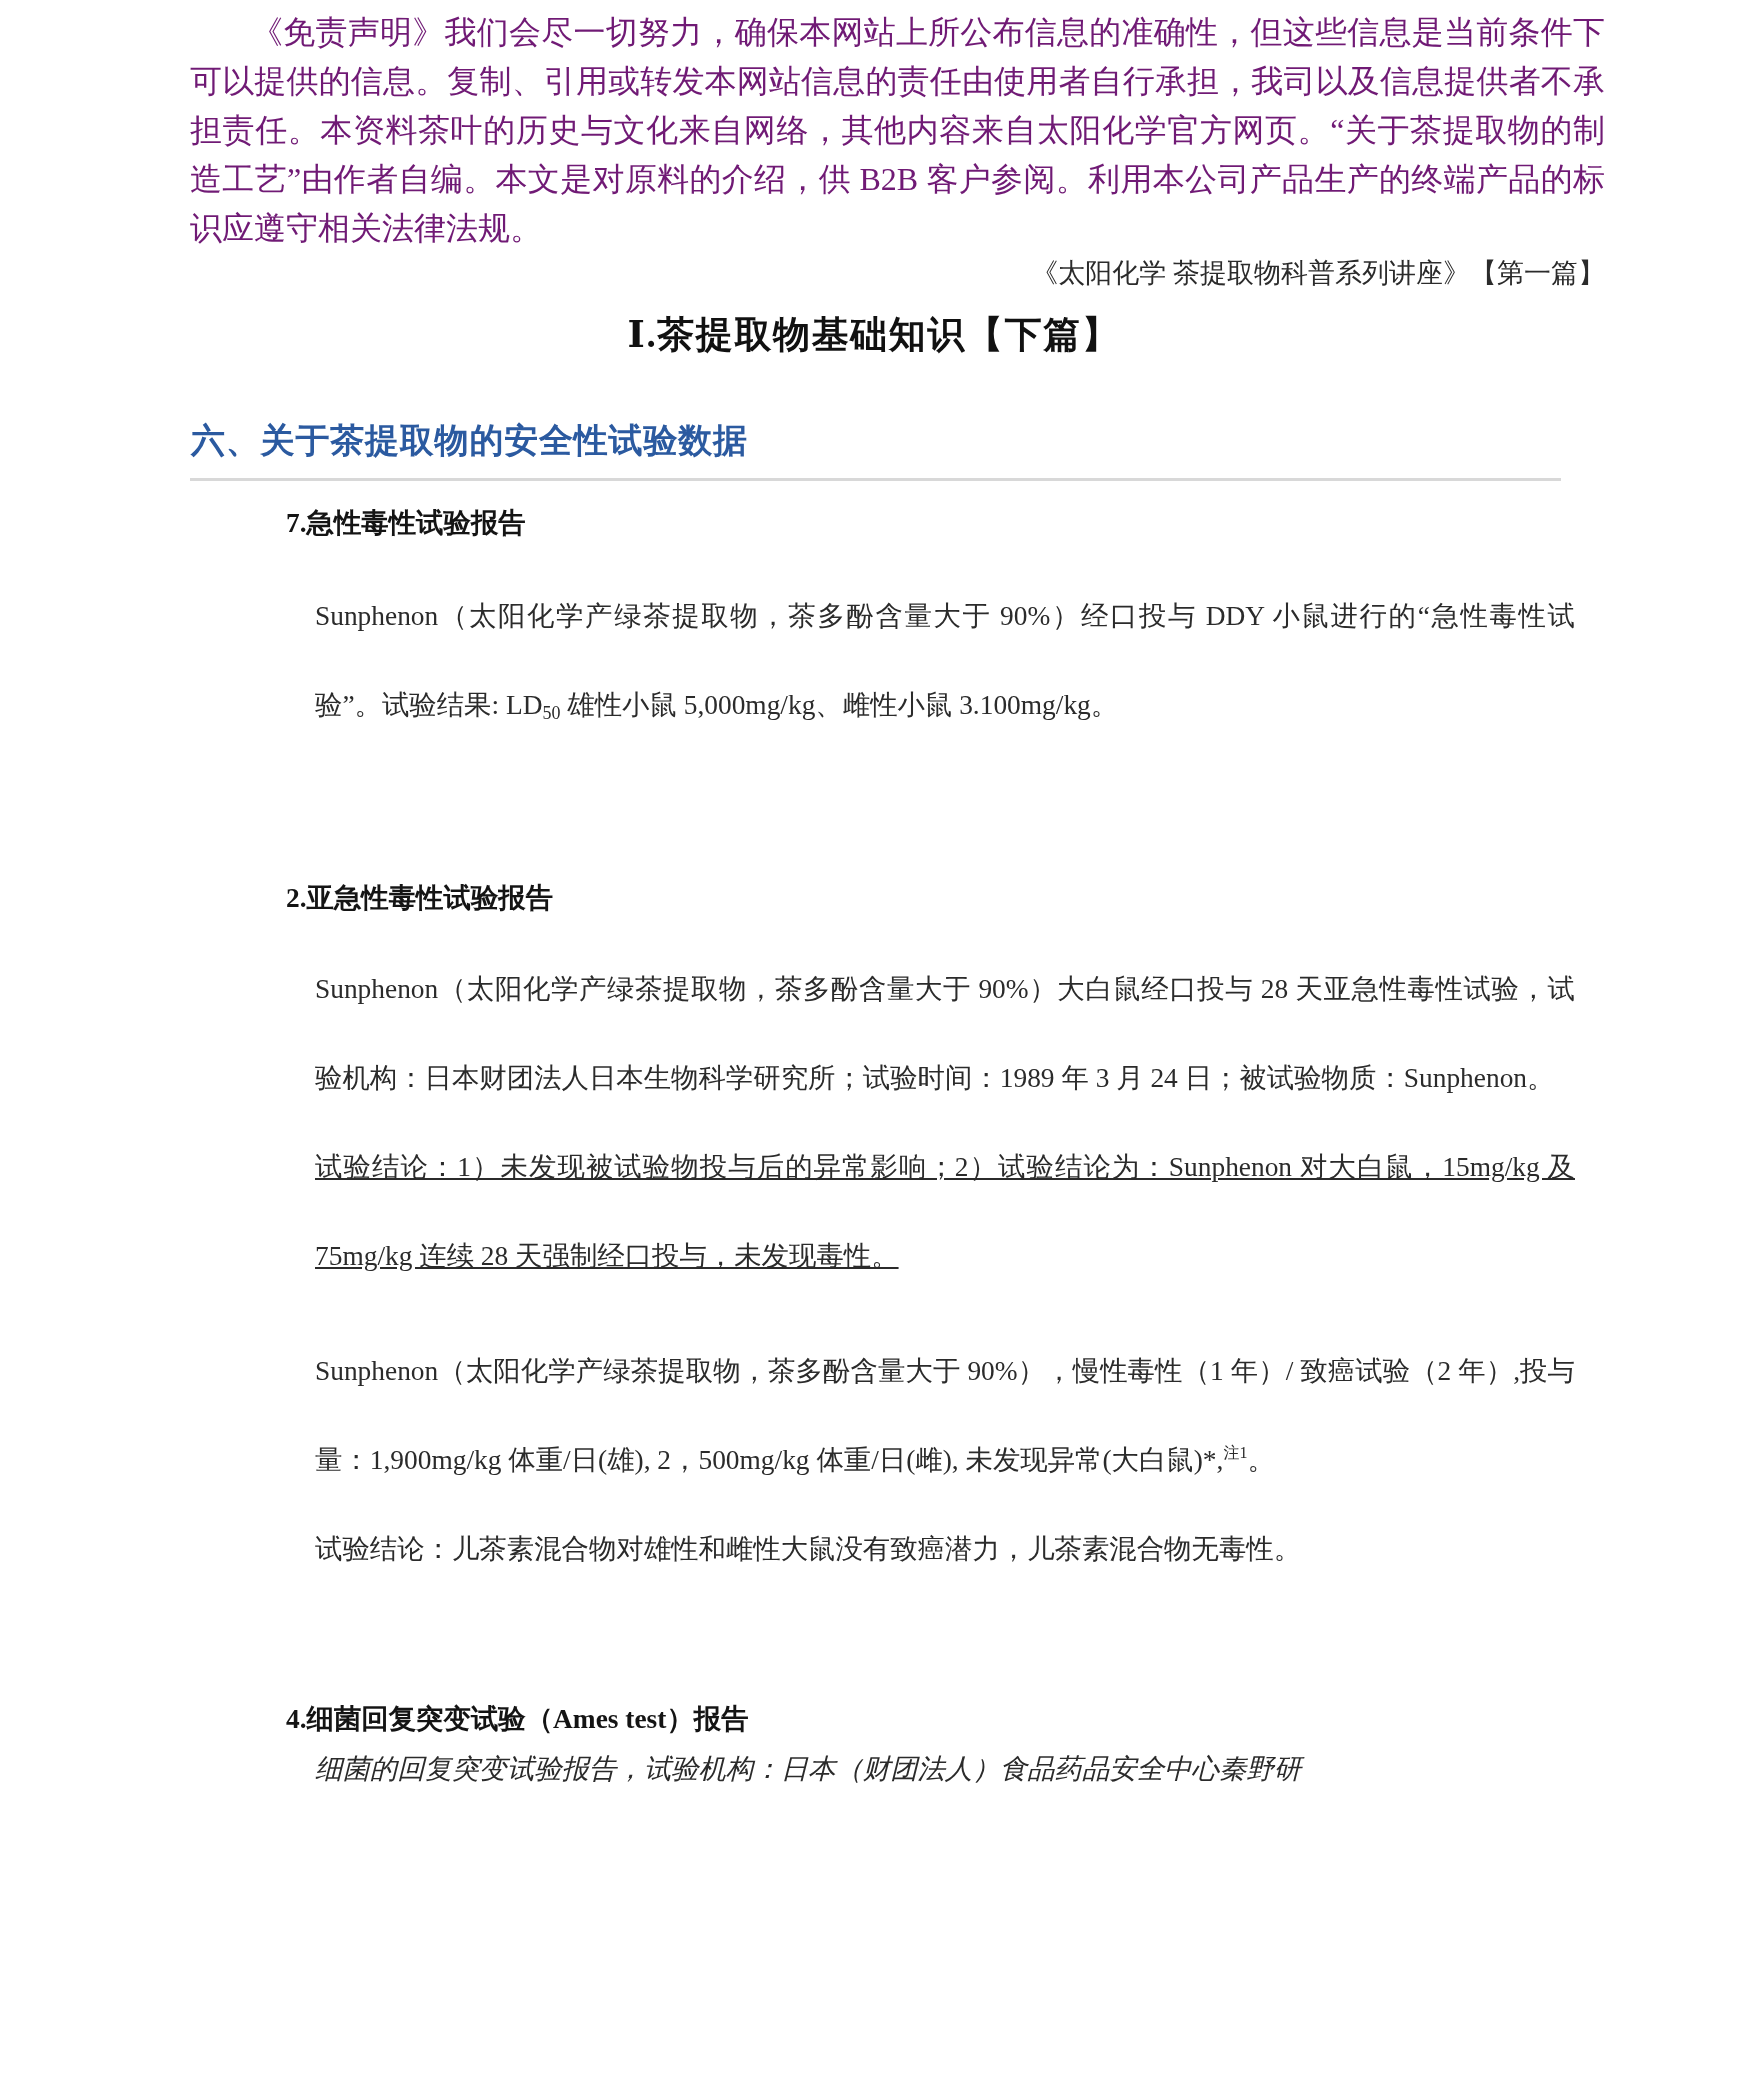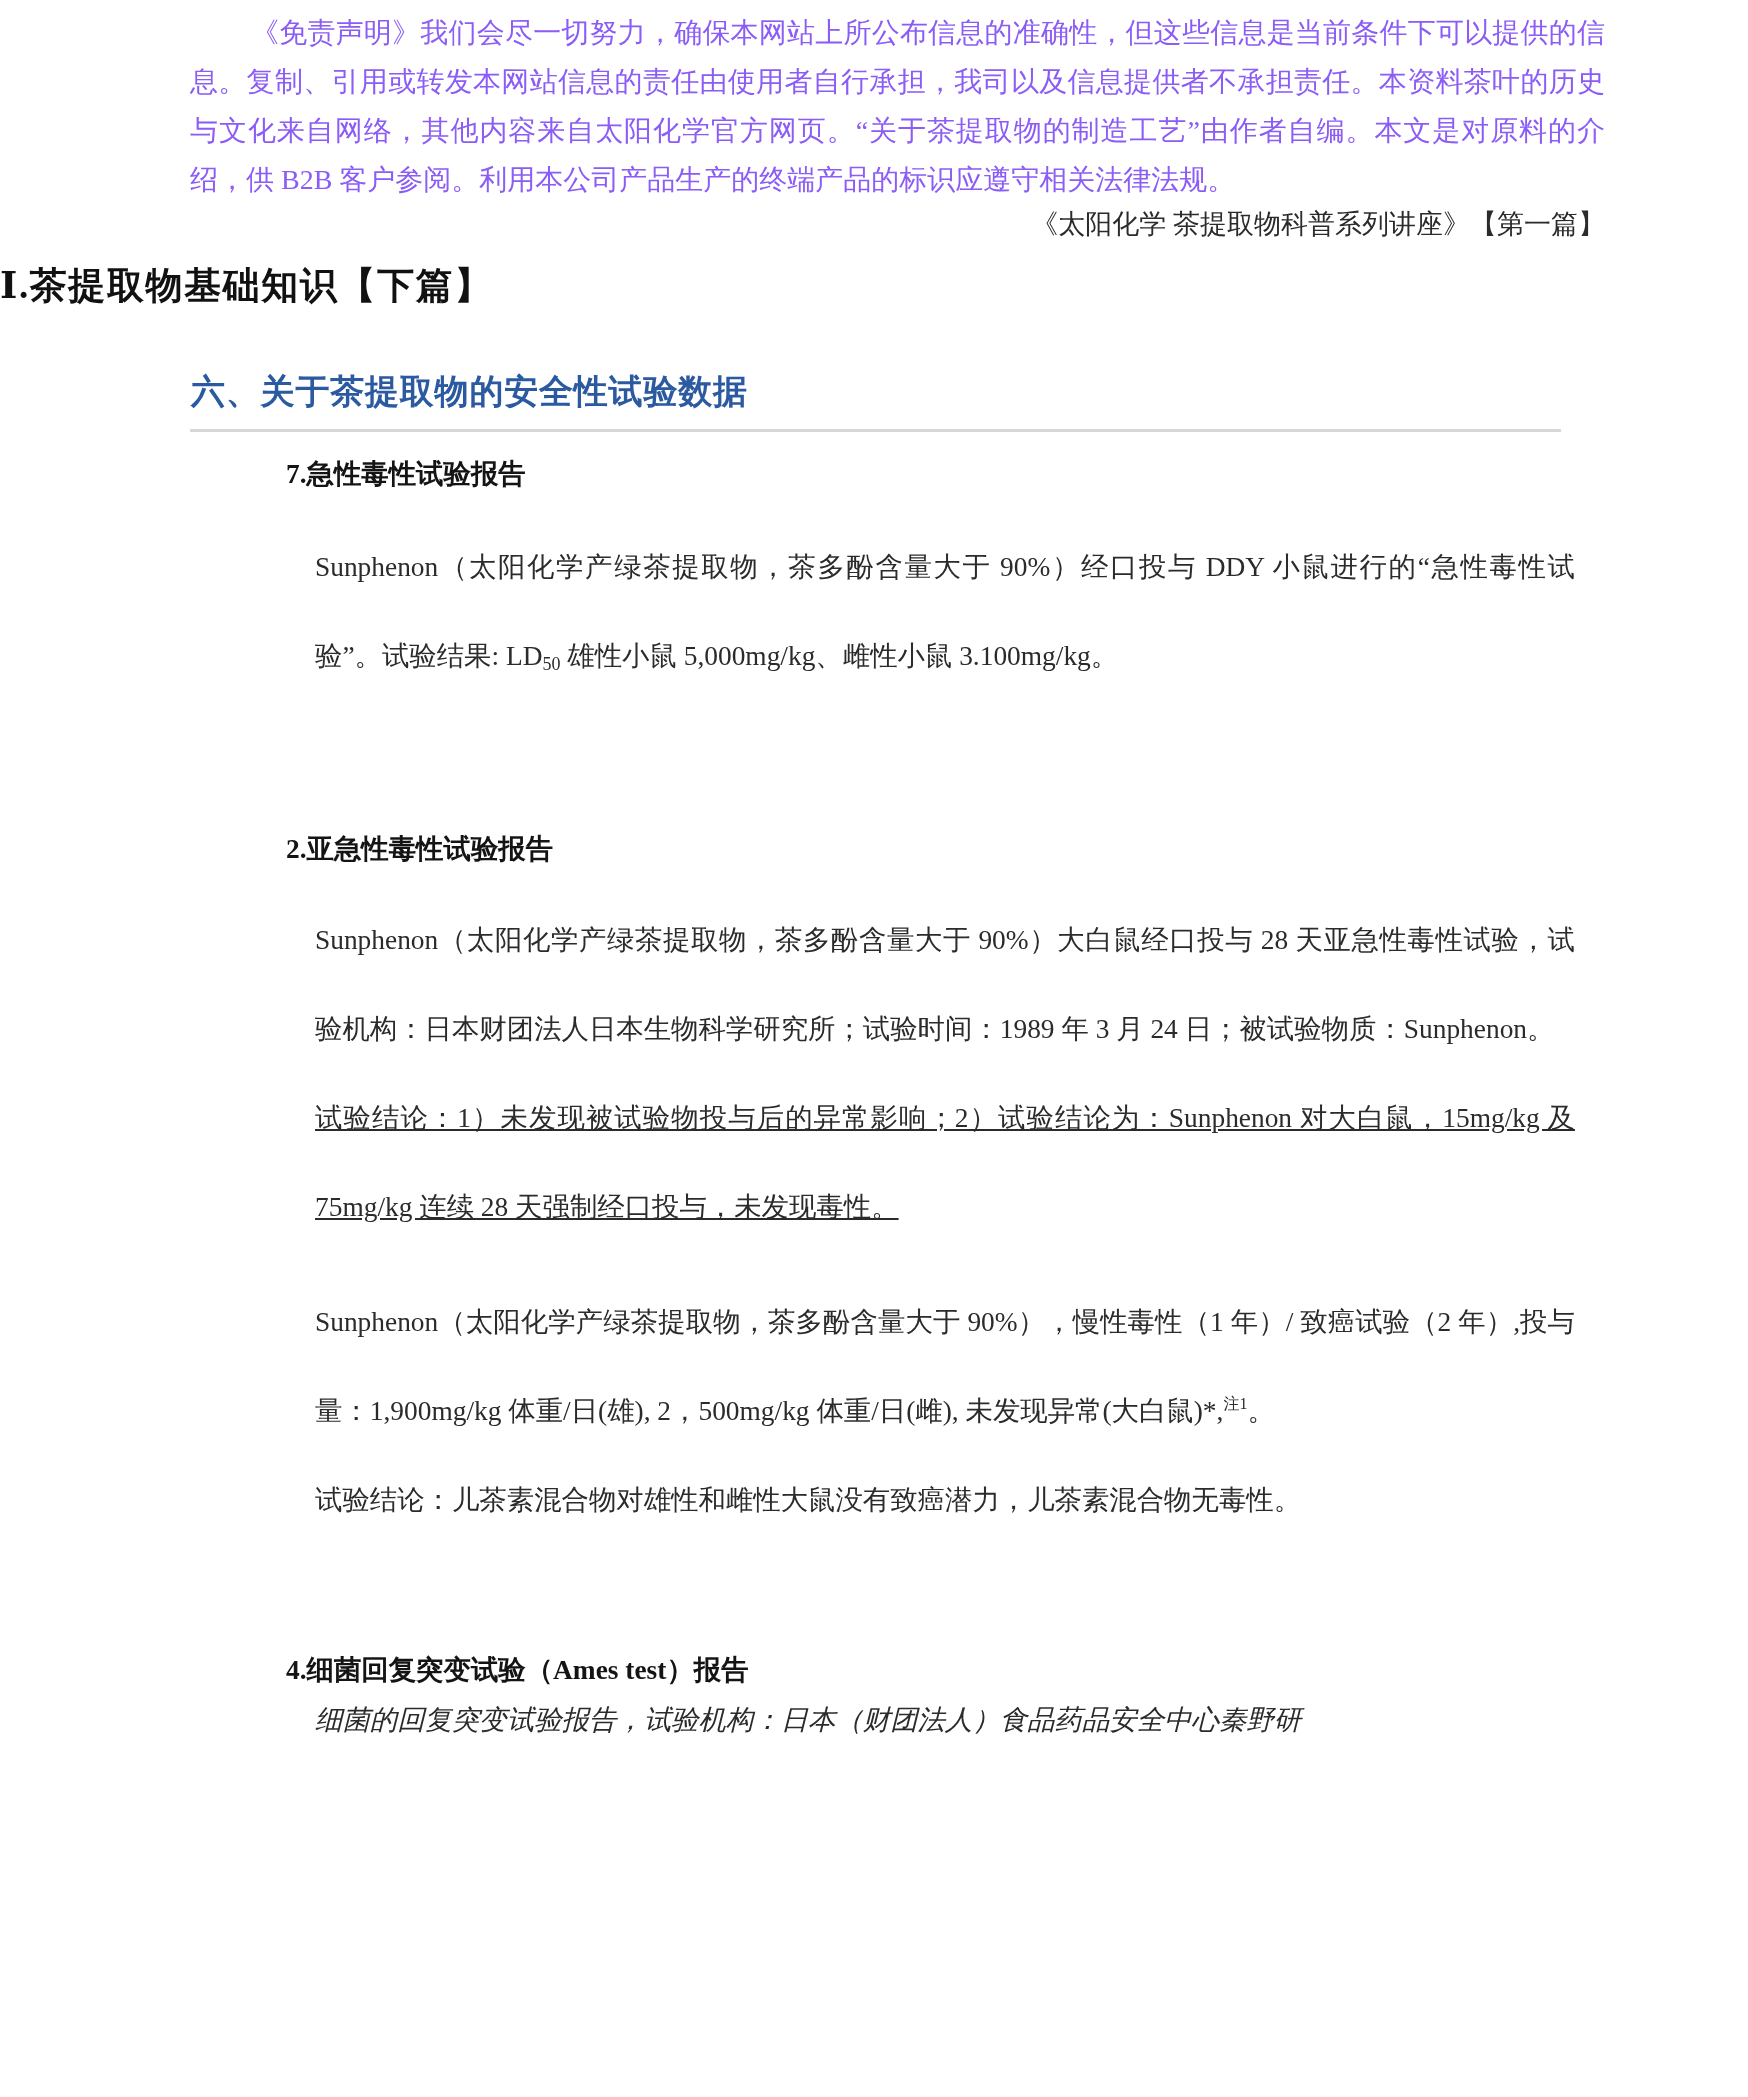--- a/index.html
+++ b/index.html
@@ -8,35 +8,36 @@
     width: 1748px;
     height: 2097px;
     overflow: hidden;
     font-family: "Liberation Serif", "DejaVu Serif", serif;
     color: #262626;
   }
   .page { width: 1748px; height: 2097px; position: relative; background: #ffffff; }
 
   .disclaimer {
     margin: 8px 143px 0 190px;
-    font-size: 28px;
+    font-size: 32px;
     line-height: 49px;
     text-align: justify;
     text-indent: 61px;
-    color: #8b5cf6;
+    color: #701a75;
   }
   .series {
     margin: 3.2px 143px 0 0;
     text-align: right;
     font-size: 27px;
     line-height: 35px;
     color: #2b2b2b;
   }
   .main-title {
     margin-top: 22px;
+    text-align: center;
     font-size: 37px;
     font-weight: bold;
     line-height: 44px;
     letter-spacing: 1.6px;
     color: #111111;
   }
   .blue-h {
     margin: 61px 0 0 191px;
     font-size: 34px;
     font-weight: bold;

